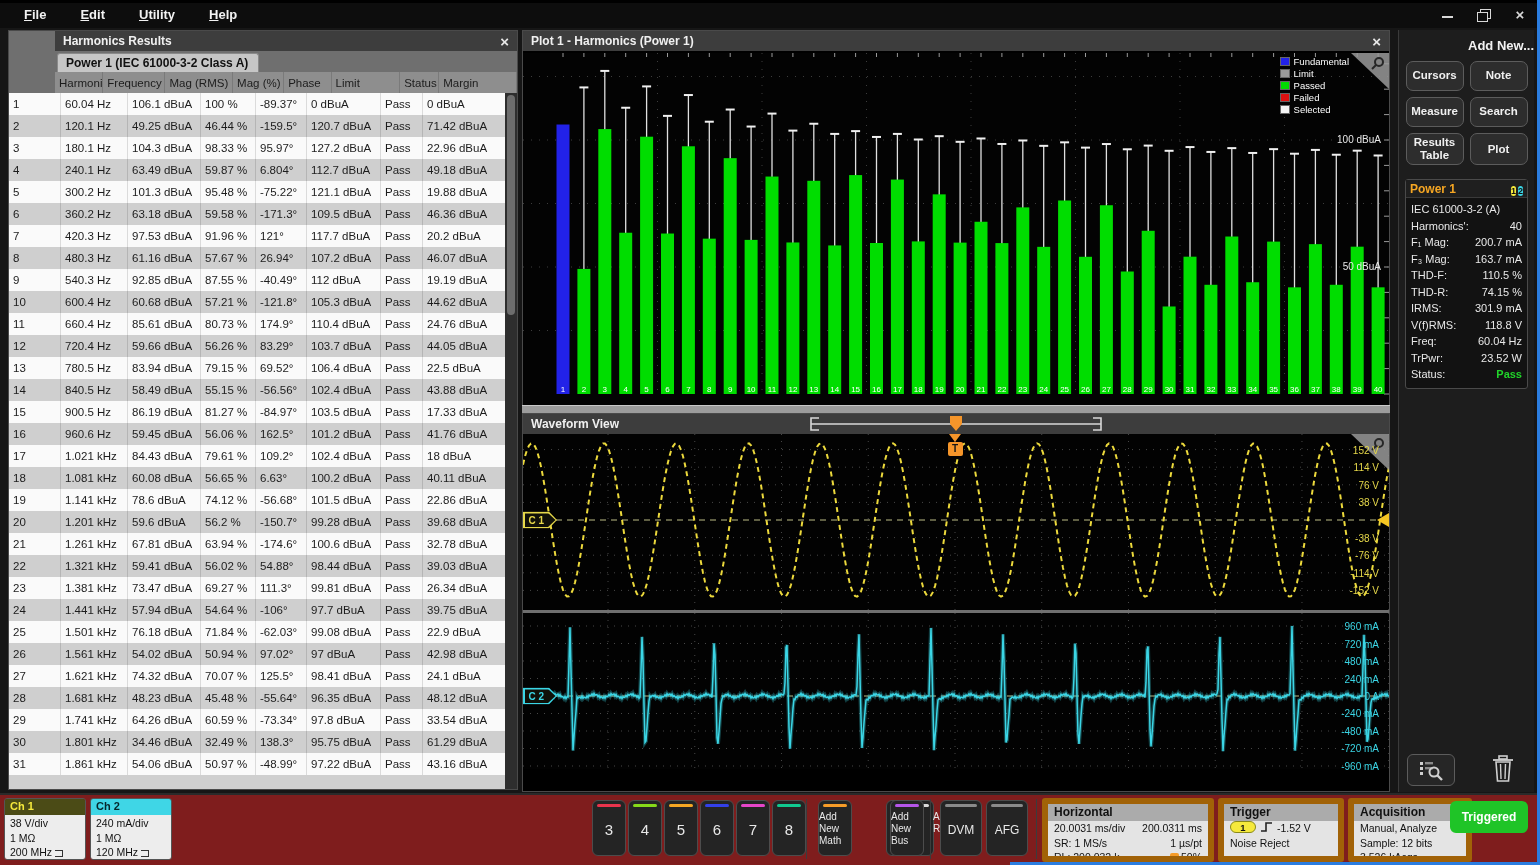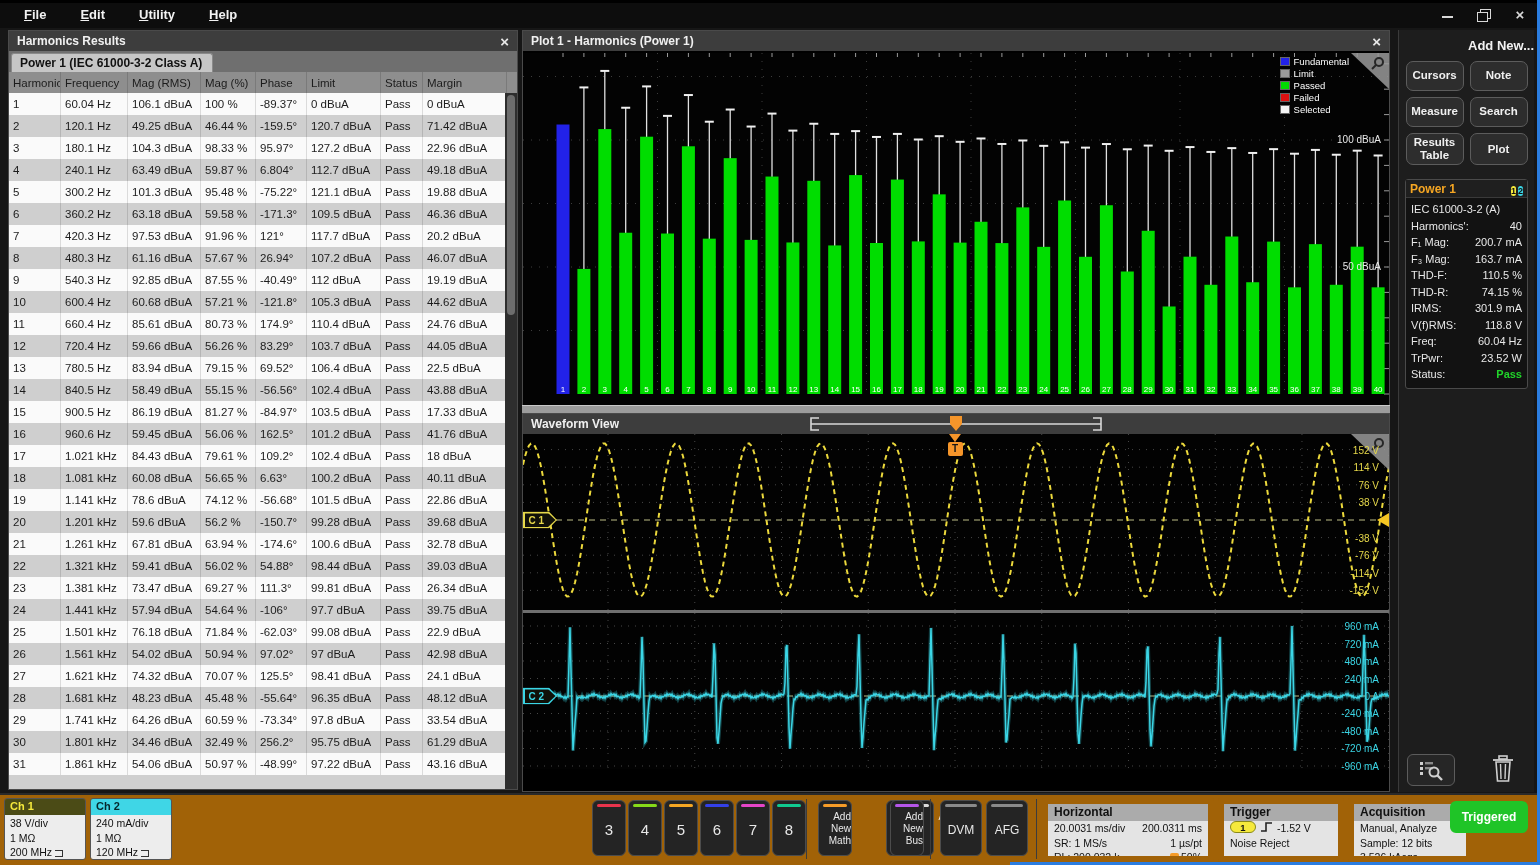--- a/index.html
+++ b/index.html
@@ -13,21 +13,21 @@
   .menu-item { color:#f2f2f2; font-size:13px; font-weight:bold; cursor:default; }
   .menu-item u { text-decoration:underline; }
   #win-controls { position:absolute; right:12px; top:5px; display:flex; gap:20px; align-items:center; }
   .win-btn { color:#d8d8d8; width:16px; height:14px; position:relative; }
   .win-min::after { content:""; position:absolute; left:2px; top:8px; width:11px; height:2px; background:#d8d8d8; }
   .win-restore::before { content:""; position:absolute; left:4px; top:1px; width:9px; height:8px; border:1.5px solid #d8d8d8; }
   .win-restore::after { content:""; position:absolute; left:1px; top:4px; width:9px; height:8px; border:1.5px solid #d8d8d8; background:#0d0d0d; }
   .win-close { font-size:15px; font-weight:bold; line-height:14px; text-align:center; }
 
   
-  #results-panel { position:absolute; left:8px; top:30px; width:510px; height:760px; background:#6f6f6f; border:1px solid #4a4a4a; }
+  #results-panel { position:absolute; left:8px; top:30px; width:510px; height:760px; background:#6f6f6f; border:1px solid #4a4a4a;padding-left:46px; }
   .panel-titlebar { height:20px; background:#3d3d3d; color:#f0f0f0; font-size:12px; font-weight:bold; display:flex; align-items:center; padding:0 8px; }
   .panel-titlebar .grow { flex:1; }
   .close-x { color:#e8e8e8; font-size:15px; font-weight:bold; line-height:15px; cursor:default; }
   #tab-strip { height:21px; background:#6f6f6f; display:flex; align-items:flex-end; padding-left:2px; }
   #results-tab { background:#c6c6c6; color:#111; font-size:12px; font-weight:bold; padding:2px 10px 2px 8px; border-radius:3px 3px 0 0; border:1px solid #8a8a8a; border-bottom:none; }
   #table-header { height:21px; background:#8e8e8e; display:flex; color:#f5f5f5; font-size:11.5px; }
   #table-header .tcell { display:flex; align-items:center; padding-left:4px; border-right:1px solid #7a7a7a; }
   #table-body { position:absolute; left:0; top:62px; bottom:0; width:498px; overflow:hidden; background:#cfcfcf; }
   .trow { display:flex; height:22px; }
   .trow.odd { background:#fafafa; }
@@ -83,29 +83,29 @@
   #power-rows { padding:3px 5px 5px 5px; }
   .power-row { display:flex; font-size:11px; color:#e8e8e8; line-height:16.5px; }
   .power-row .pl { flex:1; white-space:nowrap; }
   .power-row .pv { text-align:right; white-space:nowrap; }
   .power-row .pv.pass { color:#21d32a; font-weight:bold; }
   #sidebar-bottom { position:absolute; bottom:4px; left:0; width:100%; height:40px; }
   #zoom-list-btn { position:absolute; left:8px; bottom:2px; width:48px; height:32px; background:#262626; border:1px solid #5c5c5c; border-radius:6px; display:flex; align-items:center; justify-content:center; }
   #trash-btn { position:absolute; right:14px; bottom:2px; width:34px; height:34px; display:flex; align-items:center; justify-content:center; }
 
   
-  #bottombar { position:absolute; left:0; top:793px; width:1540px; height:73px; background:#a16207; border-top:2px solid #2a2a2a; }
+  #bottombar { position:absolute; left:0; top:793px; width:1540px; height:73px; background:#7f1d1d; border-top:2px solid #2a2a2a; }
   .ch-badge { position:absolute; top:3px; width:82px; height:62px; border-radius:3px; overflow:hidden; border:1px solid #555; }
   .ch-badge .ch-hdr { height:16px; font-size:11px; font-weight:bold; padding:1px 5px; }
   .ch-badge .ch-bd { background:#ededed; color:#111; font-size:10.5px; padding:1px 5px; line-height:14.5px; height:46px; }
   .probe-icon { display:inline-block; width:8px; height:7px; border:1.5px solid #333; border-left:none; margin-left:3px; vertical-align:-1px; }
   .chan-btn { position:absolute; top:5px; width:34px; height:56px; background:#242424; border:1px solid #4c4c4c; border-radius:6px; }
   .chan-stripe { position:absolute; left:4px; right:4px; top:3px; height:3px; border-radius:2px; }
   .chan-num { position:absolute; width:100%; top:20px; text-align:center; color:#e8e8e8; font-size:15px; }
-  .chan-multiline { position:absolute; width:100%; top:10px; text-align:right; color:#e8e8e8; font-size:10px; line-height:12px; }
+  .chan-multiline { position:absolute; width:100%; top:10px; text-align:left; color:#e8e8e8; font-size:10px; line-height:12px; }
   .vsep { position:absolute; top:4px; width:1px; height:60px; background:#3c3c3c; }
   .info-badge { position:absolute; top:3px; background:#e4e4e4; border-radius:3px; overflow:hidden; border:6px solid #a16207; }
   .info-hdr { background:#ababab; color:#111; font-size:12px; font-weight:bold; padding:0 6px; height:17px; line-height:17px; }
   .info-bd { padding:0 6px; font-size:10.5px; color:#111; line-height:14.5px; }
   .info-row { display:flex; justify-content:space-between; gap:6px; white-space:nowrap; }
   .trig-chip { display:inline-block; width:26px; height:12px; background:#f5e93c; border:1px solid #8a8a1a; border-radius:6px; color:#111; font-size:9.5px; font-weight:bold; text-align:center; line-height:12px; vertical-align:1px; }
   .rl-icon { display:inline-block; width:9px; height:9px; background:#f59b28; border-radius:2px; vertical-align:-1px; margin:0 2px; }
   #triggered-btn { position:absolute; left:1450px; top:6px; width:78px; height:32px; background:#1fc427; border-radius:6px; color:#fff; font-size:12px; font-weight:bold; text-align:center; line-height:32px; }
   #edge-right { position:absolute; right:0; top:0; width:3px; height:865px; background:#2b7de0; }
   #edge-bottom { position:absolute; left:1010px; top:862px; width:530px; height:3px; background:#2b7de0; }
@@ -437,21 +437,21 @@
           <div class="tcell c4">-73.34°</div>
           <div class="tcell c5">97.8 dBuA</div>
           <div class="tcell c6">Pass</div>
           <div class="tcell c7">33.54 dBuA</div>
         </div>
         <div class="trow even">
           <div class="tcell c0">30</div>
           <div class="tcell c1">1.801 kHz</div>
           <div class="tcell c2">34.46 dBuA</div>
           <div class="tcell c3">32.49 %</div>
-          <div class="tcell c4">256.2°</div>
+          <div class="tcell c4">138.3°</div>
           <div class="tcell c5">95.75 dBuA</div>
           <div class="tcell c6">Pass</div>
           <div class="tcell c7">61.29 dBuA</div>
         </div>
         <div class="trow odd">
           <div class="tcell c0">31</div>
           <div class="tcell c1">1.861 kHz</div>
           <div class="tcell c2">54.06 dBuA</div>
           <div class="tcell c3">50.97 %</div>
           <div class="tcell c4">-48.99°</div>

